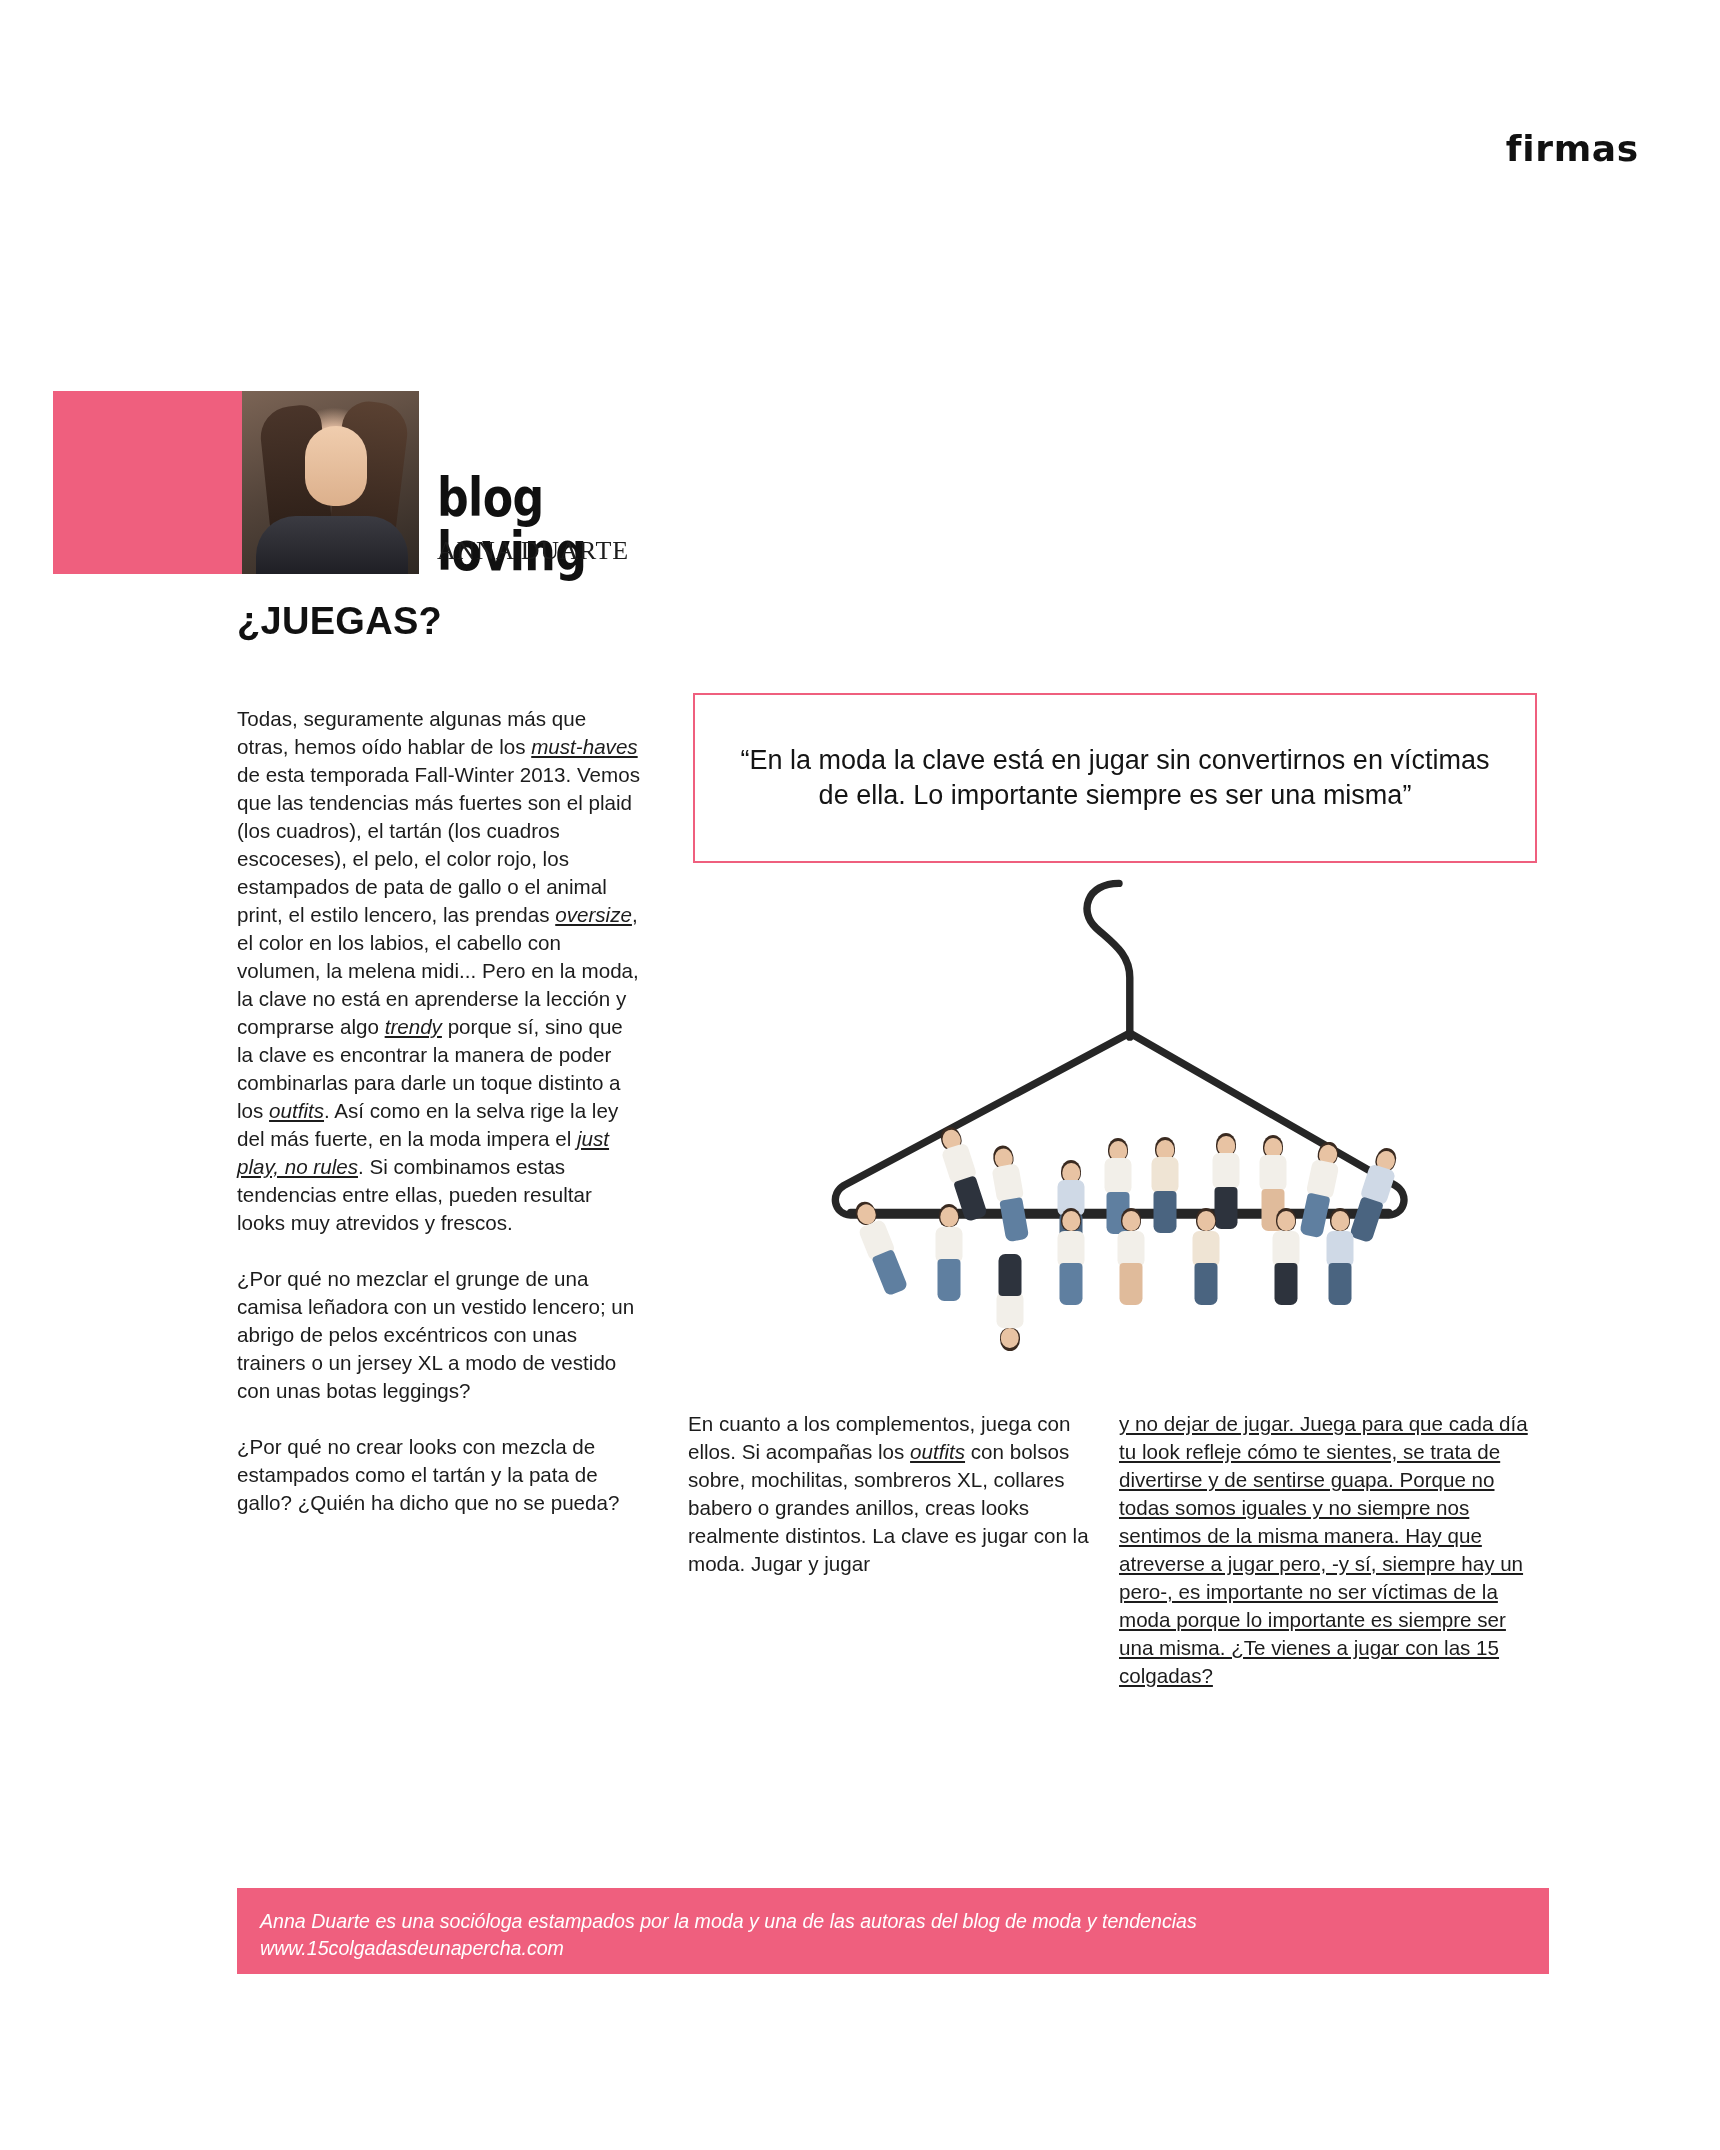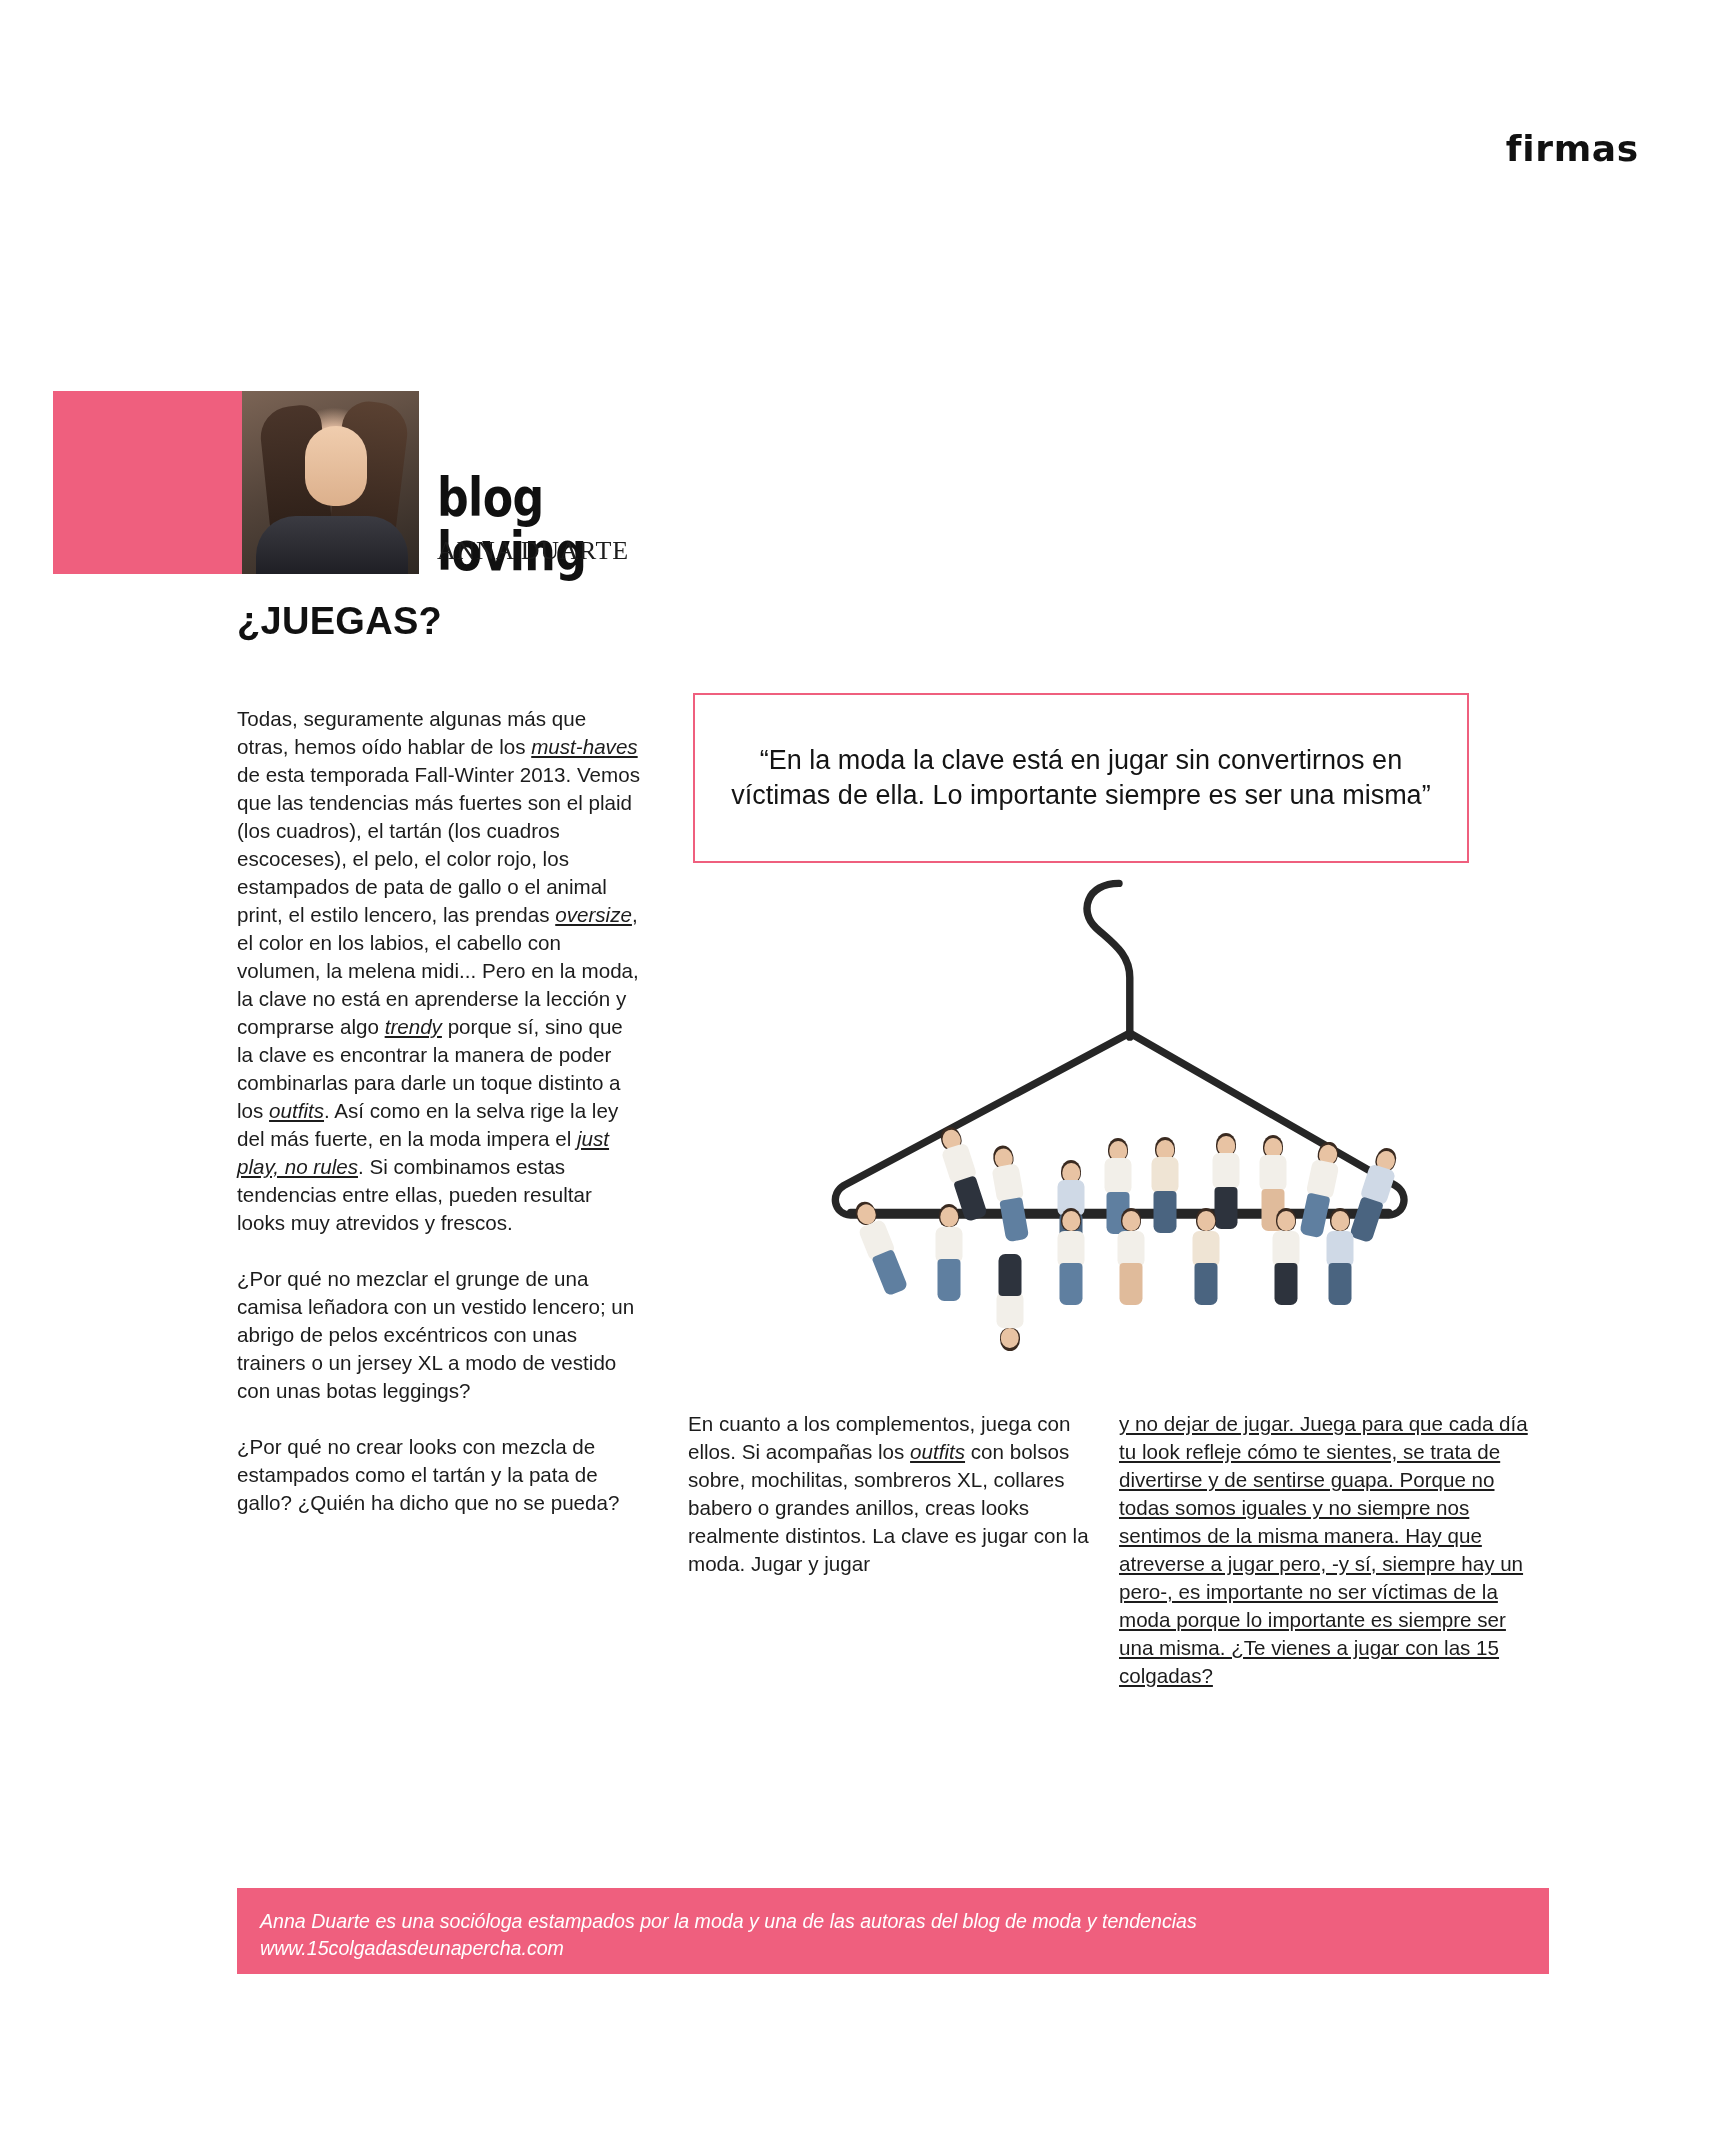--- a/index.html
+++ b/index.html
@@ -124,21 +124,21 @@
     font-size: 38px;
     letter-spacing: 0.3px;
     color: #111111;
   }
 
   
   .pullquote {
     position: absolute;
     left: 693px;
     top: 693px;
-    width: 776px;
+    width: 844px;
     height: 170px;
     border: 2px solid #ef5f7e;
     box-sizing: border-box;
     display: flex;
     align-items: center;
     justify-content: center;
     padding: 0 27px;
   }
   .pullquote p {
     margin: 0;

